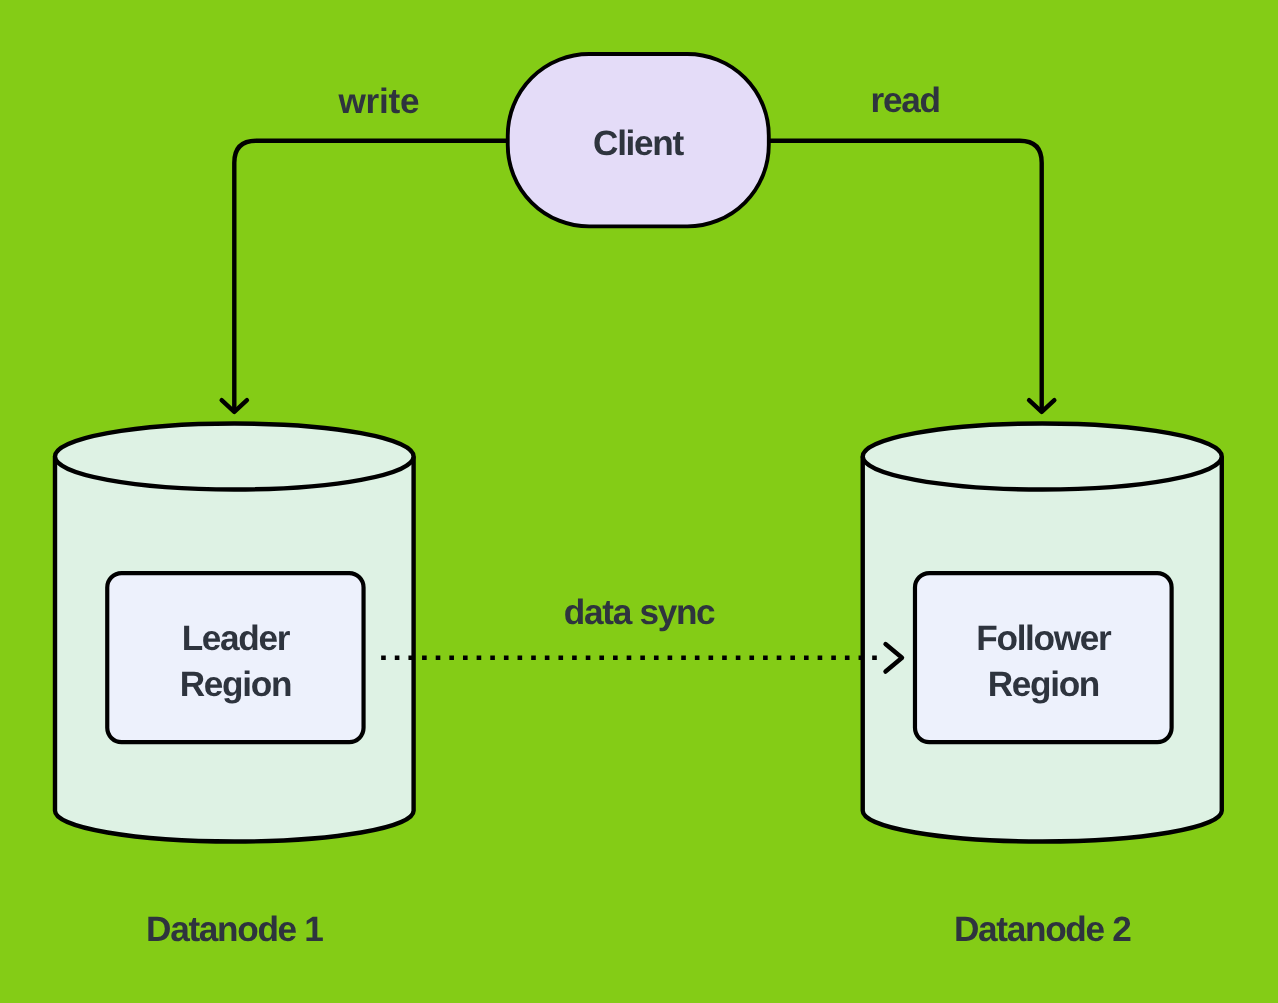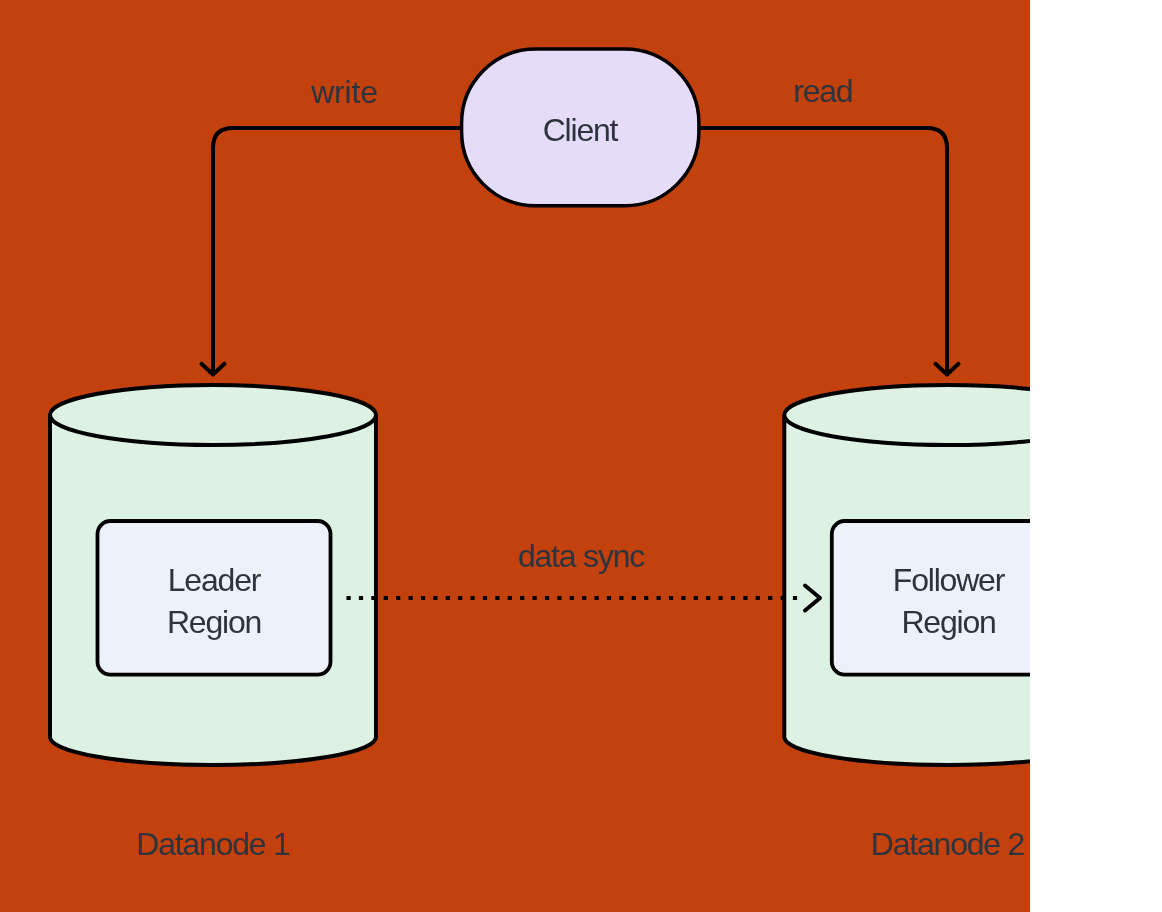--- a/index.html
+++ b/index.html
@@ -1,16 +1,16 @@
 <!DOCTYPE html>
 <html><head>
 <meta charset="utf-8">
 <style>
   html,body{margin:0;padding:0;background:#ffffff;}
-  #canvas{position:relative;width:1030px;height:912px;background:#c2410c;overflow:hidden;}
+  #canvas{position:relative;width:1162px;height:912px;background:#84cc16;overflow:hidden;font-weight:bold;}
   svg{position:absolute;left:0;top:0;}
   text{font-family:"Liberation Sans",sans-serif;fill:#2e343e;letter-spacing:-1.2px;}
 </style>
 </head>
 <body>
 <div id="canvas">
 <svg width="1162" height="912" viewBox="0 0 1162 912">
 
   <rect x="461.6" y="49.1" width="237.3" height="156.7" rx="74" ry="74" fill="#e4dcf8" stroke="#000" stroke-width="3.5"></rect>
 

